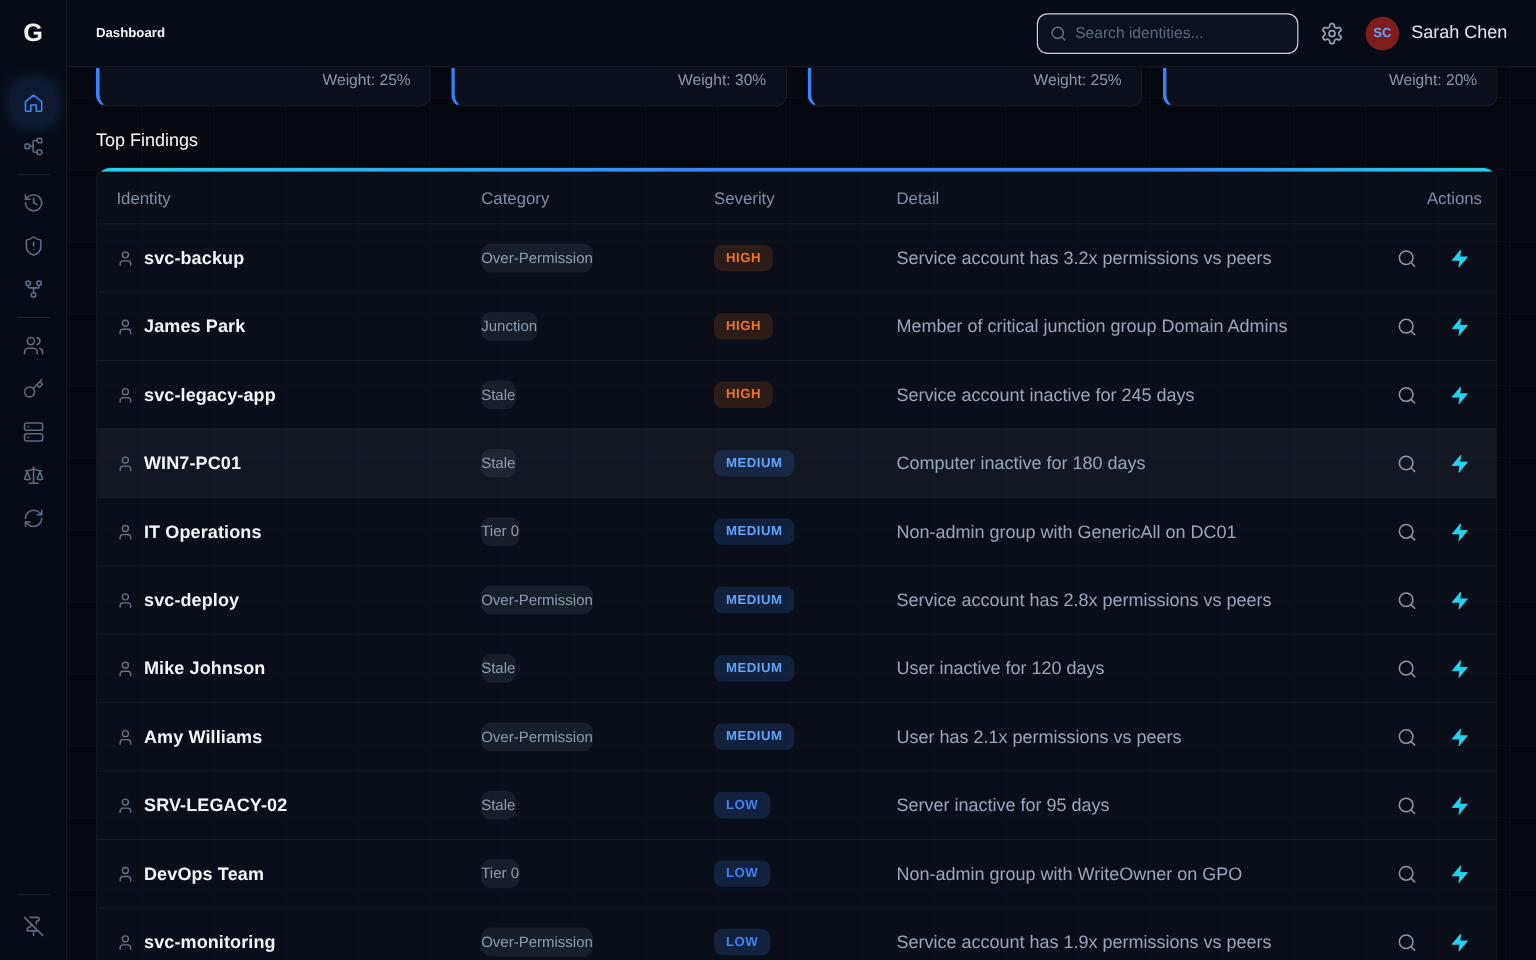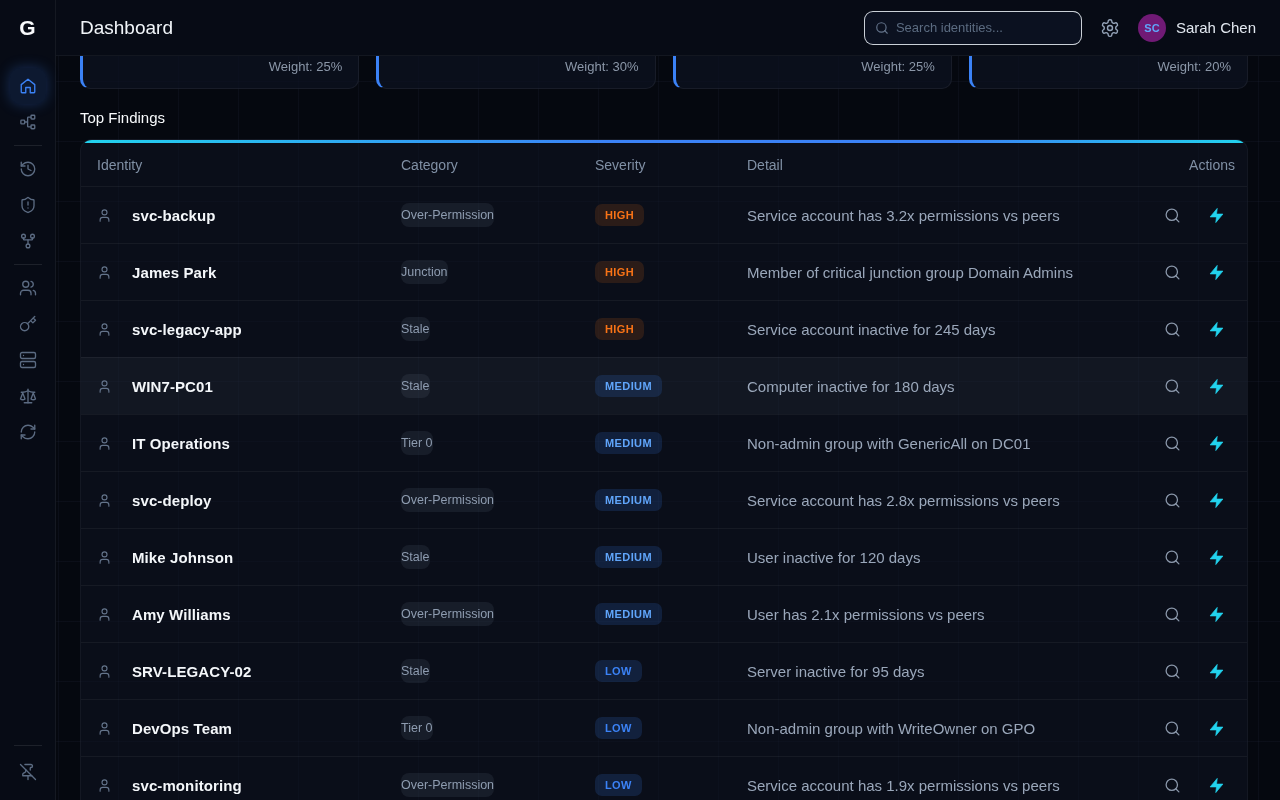--- a/index.html
+++ b/index.html
@@ -43,41 +43,41 @@
     display:flex; flex-direction:column; align-items:center;
   }
   .sidebar-bottom .nav-divider { margin-bottom:8px; }
 
   
   .topbar {
     position:fixed; left:56px; top:0; width:1224px; height:56px;
     background:#070b15; border-bottom:1px solid rgba(255,255,255,0.05);
     display:flex; align-items:center; padding:0 24px; z-index:15;
   }
-  .page-title { font-size:19px; font-weight:normal; color:#f1f5f9; }
+  .page-title { font-size:11px; font-weight:bold; color:#f1f5f9; }
   .topbar-right { margin-left:auto; display:flex; align-items:center; gap:18px; }
   .search-box {
     width:218px; height:31px; background:#0b1120;
     border:1.5px solid rgba(236,242,248,0.85); border-radius:9px;
     display:flex; align-items:center; padding:16px 10px; gap:7px;
   }
   .search-box svg { width:14px; height:14px; color:#64748b; flex:none; }
   .search-box input {
     background:transparent; border:none; outline:none; width:100%;
     font-family:"Liberation Sans", sans-serif; font-size:13px; color:#cbd5e1;
   }
   .search-box input::placeholder { color:#5b6b80; }
   .icon-btn {
     background:transparent; border:none; color:#94a3b8; cursor:pointer;
     display:flex; align-items:center; justify-content:center; padding:0;
   }
   .icon-btn svg { width:20px; height:20px; }
   .user-chip { display:flex; align-items:center; gap:10px; cursor:pointer; }
   .avatar {
-    width:28px; height:28px; border-radius:50%; background:#701a75;
+    width:28px; height:28px; border-radius:50%; background:#7f1d1d;
     display:flex; align-items:center; justify-content:center;
     color:#60a5fa; font-size:11px; font-weight:bold;
   }
   .user-name { font-size:15px; color:#e2e8f0; }
 
   
   .content { position:absolute; left:56px; top:56px; width:1224px; padding:0 32px 0 24px; }
 
   .stats-row { display:flex; gap:17px;text-align:right; }
   .stat-card {
@@ -102,21 +102,21 @@
     display:grid; grid-template-columns:304px 194px 152px 1fr 108px;
     align-items:center;
   }
   .thead { height:43px; color:#8090a5; font-size:14px; }
   .thead .cell { padding-left:16px; }
   .thead .h-actions { text-align:right; padding-right:12px; }
   .trow { height:57px; border-top:1px solid rgba(255,255,255,0.05); }
   .trow.highlight { background:rgba(148,163,184,0.06); }
   .cell { padding-left:16px; }
 
-  .c-identity { display:flex; align-items:center; gap:20px; }
+  .c-identity { display:flex; align-items:center; gap:8px; }
   .user-ico { color:#64748b; display:flex; }
   .user-ico svg { width:15px; height:15px; }
   .iname { font-size:15px; font-weight:bold; color:#f4f7fa; letter-spacing:0.1px; }
 
   .cat-pill {
     display:inline-block; background:rgba(148,163,184,0.10); color:#8e9cb0;
     font-size:12.5px; padding:5px 0; border-radius:8px;
   }
   .sev-pill {
     display:inline-block; font-size:11px; font-weight:bold; letter-spacing:0.4px;

